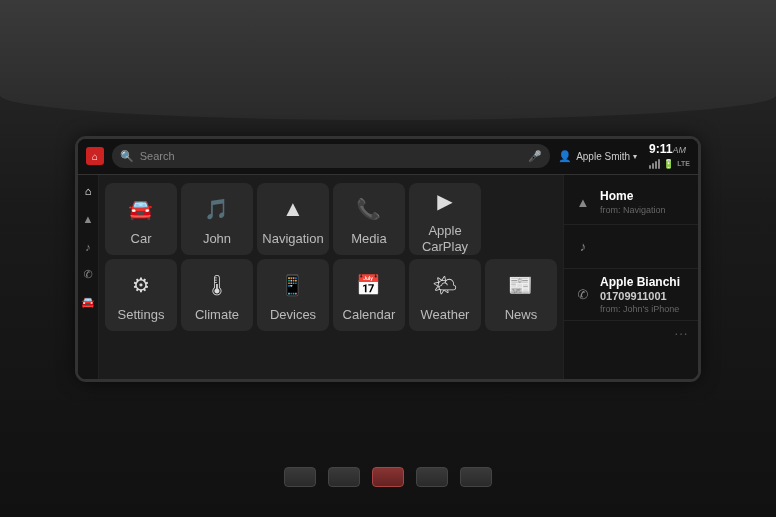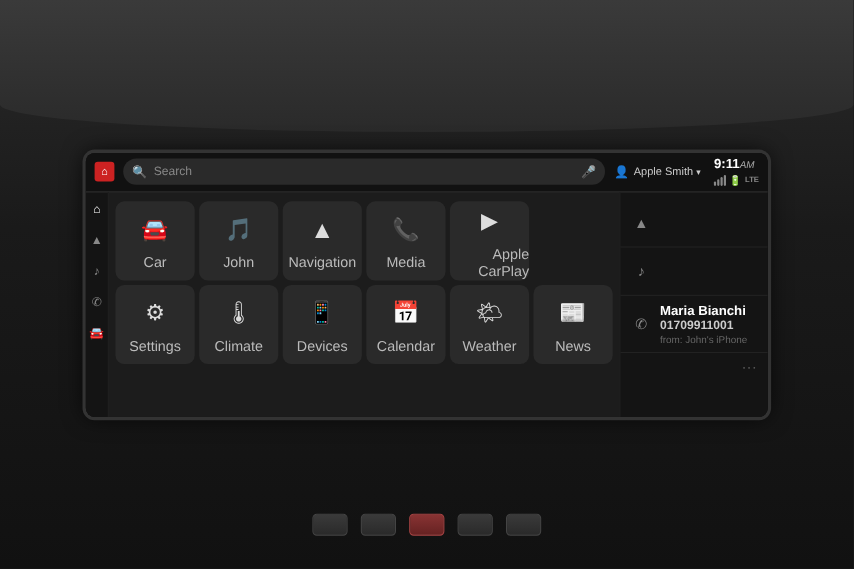--- a/index.html
+++ b/index.html
@@ -405,21 +405,21 @@
               <span class="app-label">Navigation</span>
             </div>
 
             <div class="app-item">
               <div class="app-icon-area">📞</div>
               <span class="app-label">Media</span>
             </div>
 
             <div class="app-item">
               <div class="app-icon-area">▶</div>
-              <span class="app-label" style="text-align:right;">Apple CarPlay</span>
+              <span class="app-label" style="text-align:center;">Apple CarPlay</span>
             </div>
 
           </div>
 
           <div class="app-row">
 
             <div class="app-item">
               <div class="app-icon-area">⚙</div>
               <span class="app-label">Settings</span>
             </div>
@@ -449,30 +449,34 @@
               <span class="app-label">News</span>
             </div>
 
           </div>
         </div>
 
         <div class="right-panel">
 
           <div class="panel-item">
             <div class="panel-item-icon">▲</div>
+            <div class="panel-item-content">
+              <div class="panel-item-title">Home</div>
+              <div class="panel-item-subtitle">from: Navigation</div>
+            </div>
           </div>
 
           <div class="panel-item">
             <div class="panel-item-icon">♪</div>
           </div>
 
           <div class="panel-item">
             <div class="panel-item-icon">✆</div>
             <div class="panel-item-content">
-              <div class="panel-item-title">Maria Bianchi</div>
+              <div class="panel-item-title">Apple Bianchi</div>
               <div class="panel-item-title" style="font-size:11px;font-weight:700;color:#ccc;margin-top:1px;">01709911001</div>
               <div class="panel-item-subtitle">from: John's iPhone</div>
             </div>
           </div>
 
           <div class="panel-more">
             <span>···</span>
           </div>
 
         </div>

